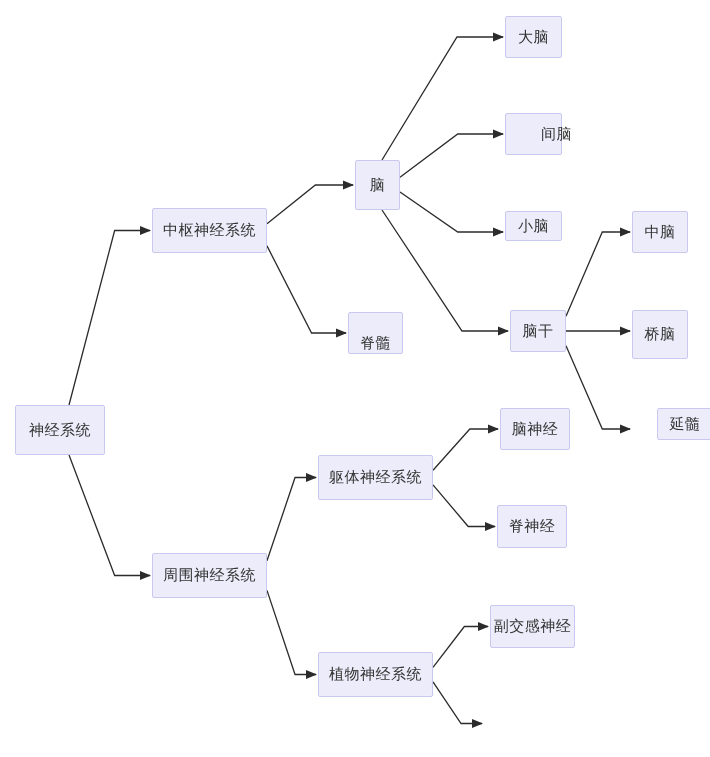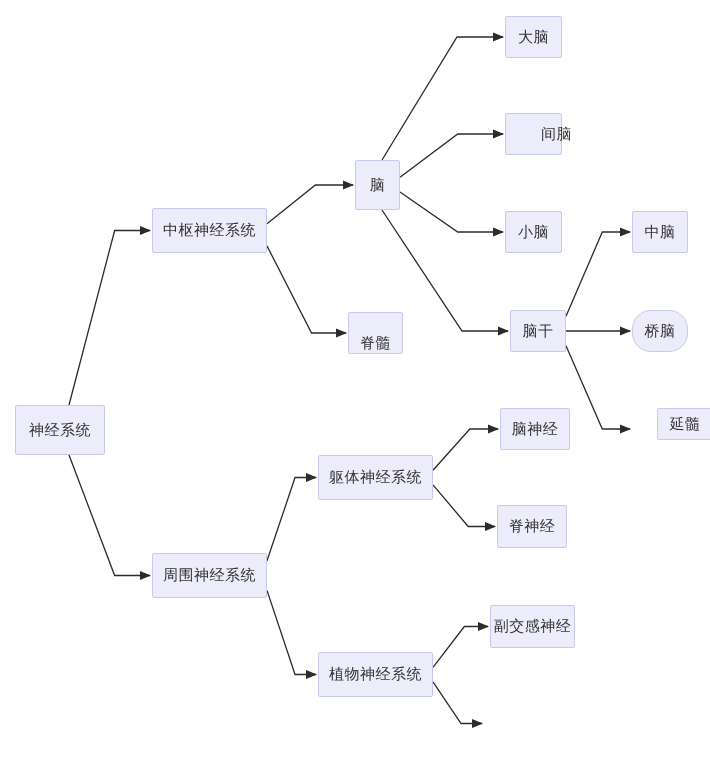--- a/index.html
+++ b/index.html
@@ -86,37 +86,37 @@
     </div>
     <div class="node" style="left: 318px; top: 652px; width: 115px; height: 45px;">
       <span>植物神经系统</span>
     </div>
     <div class="node" style="left: 505px; top: 16px; width: 57px; height: 42px; text-align: center;">
       <span>大脑</span>
     </div>
     <div class="node" style="left: 505px; top: 113px; width: 57px; height: 42px; padding-left: 46px;">
       <span>间脑</span>
     </div>
-    <div class="node" style="left: 505px; top: 211px; width: 57px; height: 42px;">
+    <div class="node" style="left: 505px; top: 211px; width: 57px; height: 30px;">
       <span>小脑</span>
     </div>
     <div class="node" style="left: 510px; top: 310px; width: 56px; height: 42px;">
       <span>脑干</span>
     </div>
     <div class="node" style="left: 500px; top: 408px; width: 70px; height: 42px;">
       <span>脑神经</span>
     </div>
     <div class="node" style="left: 497px; top: 505px; width: 70px; height: 43px;">
       <span>脊神经</span>
     </div>
     <div class="node" style="left: 490px; top: 605px; width: 85px; height: 43px;">
       <span>副交感神经</span>
     </div>
     <div class="node" style="left: 632px; top: 211px; width: 56px; height: 42px;">
       <span>中脑</span>
     </div>
-    <div class="node" style="left: 632px; top: 310px; width: 56px; height: 42px; border-radius: 19px;">
+    <div class="node" style="left: 632px; top: 310px; width: 56px; height: 49px;">
       <span>桥脑</span>
     </div>
     <div class="node" style="left: 632px; top: 408px; width: 56px; height: 32px; margin-left: 25px;">
       <span>延髓</span>
     </div>
   </div>
 
 </body></html>

